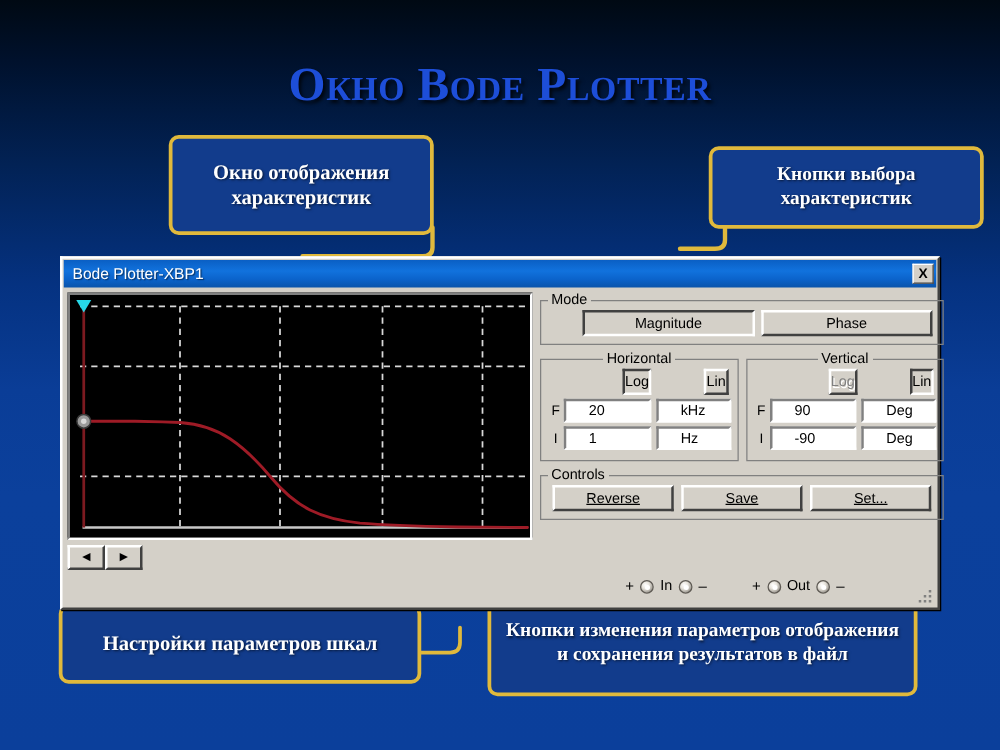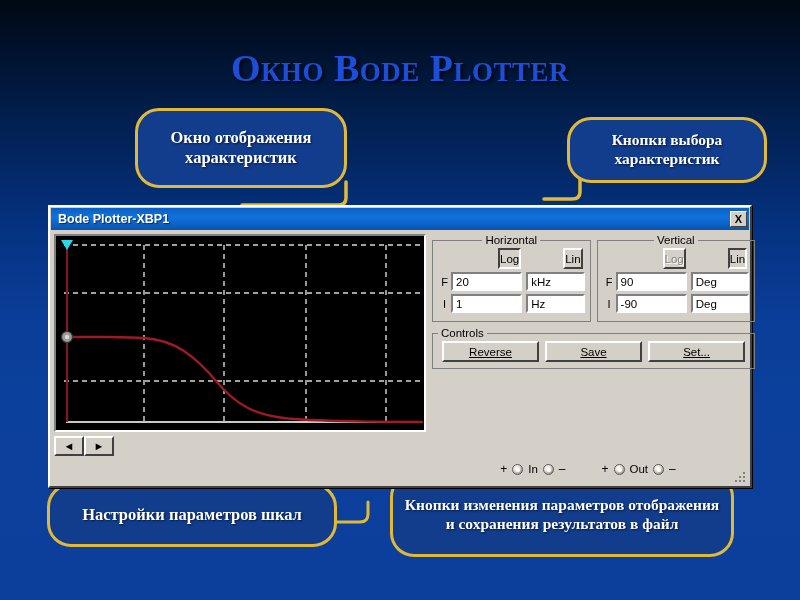--- a/index.html
+++ b/index.html
@@ -24,35 +24,35 @@
     color: #1d4ed8;
     letter-spacing: 0.5px;
     text-shadow: 2px 2px 3px rgba(0,0,0,0.75);
   }
 
   
   .callout {
     position: absolute;
     background: #123c8c;
     border: 3px solid #e0b93c;
-    border-radius: 24px;
+    border-radius: 8px;
     color: #ffffff;
     font-family: "Liberation Serif", serif;
     font-weight: bold;
     text-align: center;
     display: flex;
     align-items: center;
     justify-content: center;
     padding: 4px 10px;
     line-height: 1.22;
     text-shadow: 1px 1px 2px rgba(0,0,0,0.6);
     z-index: 4;
   }
   #callout-display  { left: 135px; top: 108px; width: 212px; height: 80px; font-size: 16.5px; }
-  #callout-mode     { left: 567px; top: 117px; width: 200px; height: 66px; font-size: 15.5px; }
+  #callout-mode     { left: 567px; top: 117px; width: 220px; height: 66px; font-size: 15.5px; }
   #callout-scales   { left: 47px;  top: 483px; width: 290px; height: 64px; font-size: 16.5px; }
   #callout-controls { left: 390px; top: 473px; width: 344px; height: 84px; font-size: 15.5px; }
 
   
   .tail { position: absolute; z-index: 3; }
   #tail-display  { left: 238px; top: 180px; }
   #tail-mode     { left: 540px; top: 176px; }
   #tail-scales   { left: 240px; top: 500px; }
   #tail-controls { left: 548px; top: 450px; }
 
@@ -70,21 +70,21 @@
     z-index: 5;
   }
   #titlebar {
     height: 22px;
     margin: 1px;
     background: linear-gradient(to bottom, #0a5fc4 0%, #1172dd 40%, #0b63cb 70%, #0a54ab 100%);
     display: flex; align-items: center;
     padding: 0 2px 0 7px;
   }
   #titlebar-text {
-    color: #ffffff; font-size: 12.5px; font-weight: bold;
+    color: #ffffff; font-size: 12.5px; font-weight: normal;
     font-family: "Liberation Sans", sans-serif;
     text-shadow: 1px 1px 1px rgba(0,0,0,0.55);
     flex: 1;
   }
   #close-button {
     width: 17px; height: 16px;
     background: #d4d0c8;
     border-top: 1px solid #fff; border-left: 1px solid #fff;
     border-right: 1px solid #404040; border-bottom: 1px solid #404040;
     color: #000; font-size: 11px; font-weight: bold;
@@ -166,21 +166,21 @@
   .fi-row { display: flex; align-items: center; margin-bottom: 3px; }
   .fi-label {
     width: 13px; font-size: 11px; color: #000;
     font-family: "Liberation Sans", sans-serif;
   }
   .txtbox {
     background: #ffffff;
     border-top: 2px solid #808080; border-left: 2px solid #808080;
     border-right: 2px solid #ffffff; border-bottom: 2px solid #ffffff;
     height: 19px; font-size: 11.5px; color: #000;
-    display: flex; align-items: center; padding-left: 3px;
+    display: flex; align-items: center; padding-left: 18px;
     font-family: "Liberation Sans", sans-serif;
   }
   .val-box  { flex: 1.25; margin-right: 4px; }
   .unit-box { flex: 1; }
 
   #scales-wrap { display: flex; gap: 6px; text-align: center; }
   #scales-wrap > .grp { flex: 1; }
 
   #controls-row { display: flex; gap: 6px; padding: 0 4px 1px 4px; text-decoration: underline; }
   #controls-row .btn { flex: 1; }
@@ -290,20 +290,27 @@
       </div>
 
       <div id="status-row">
         <div class="arrow-btn">◄</div>
         <div class="arrow-btn">►</div>
       </div>
     </div>
 
     <div id="controls-panel">
 
+      <fieldset class="grp">
+        <legend>Mode</legend>
+        <div id="mode-row">
+          <div class="btn pressed">Magnitude</div>
+          <div class="btn">Phase</div>
+        </div>
+      </fieldset>
 
       <div id="scales-wrap">
         <fieldset class="grp scale-grp">
           <legend>Horizontal</legend>
           <div class="lglin-row">
             <div class="btn pressed">Log</div>
             <div class="btn">Lin</div>
           </div>
           <div class="fi-row">
             <span class="fi-label">F</span>

